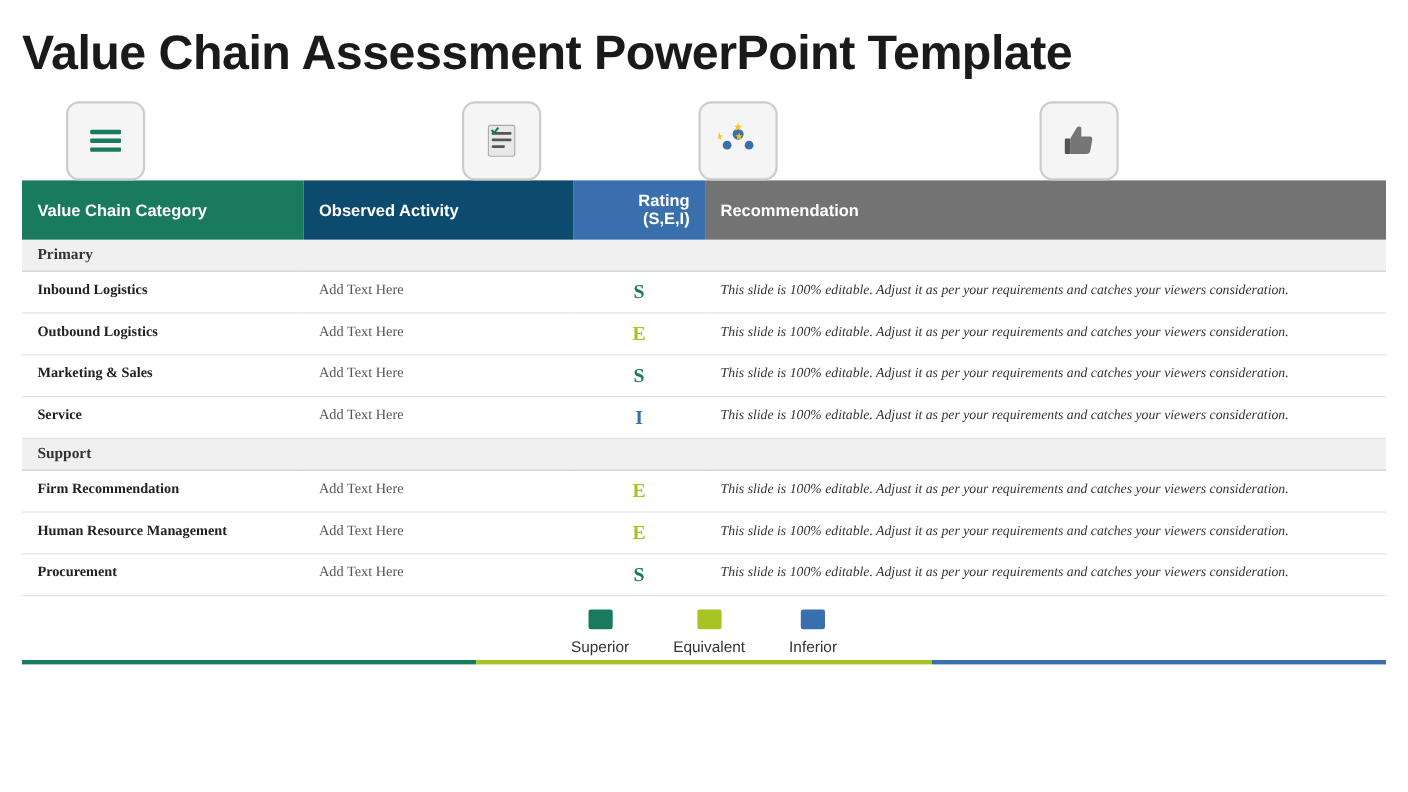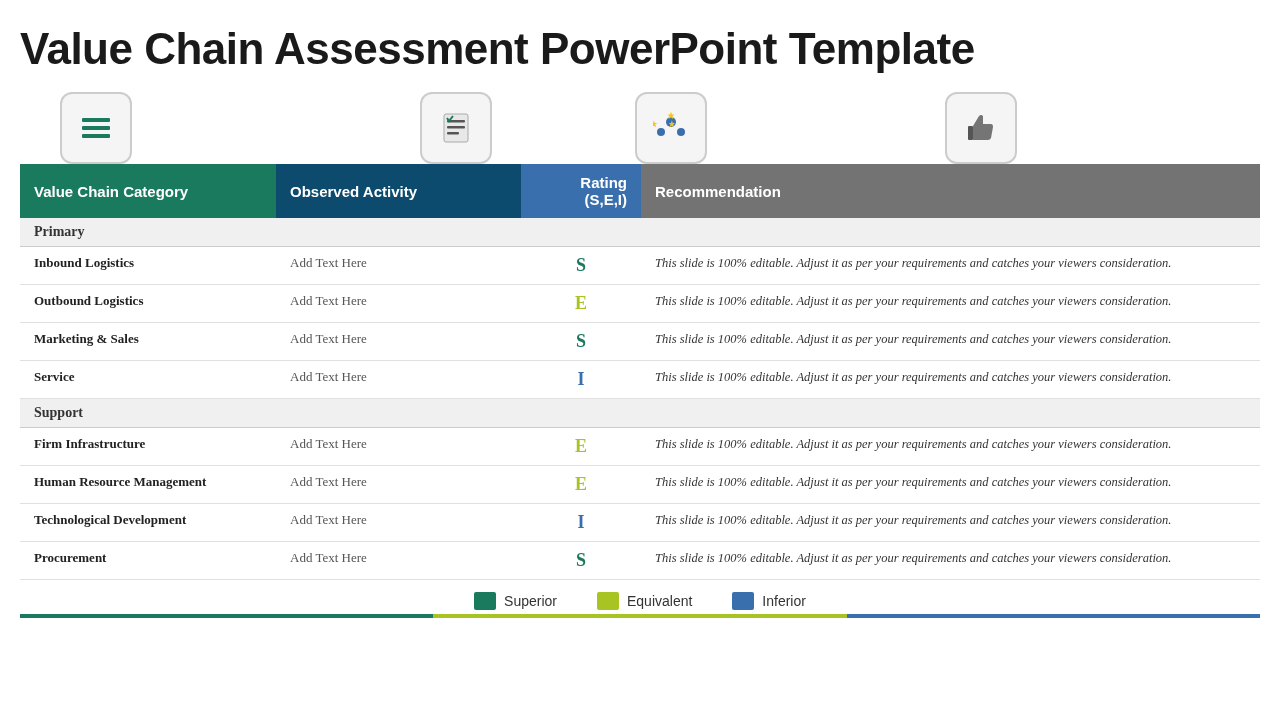--- a/index.html
+++ b/index.html
@@ -118,20 +118,21 @@
       margin-top: 4px;
     }
 
     .legend-item {
       display: flex;
       align-items: center;
       gap: 8px;
       font-size: 14px;
       font-weight: 500;
       color: #333;
+      flex-direction: column;
     }
 
     .legend-swatch {
       width: 22px;
       height: 18px;
       border-radius: 2px;
       display: inline-block;
     }
 
     .swatch-superior { background: #1a7a5e; }
@@ -229,35 +230,29 @@
       <tr>
         <td class="col-category-cell">Service</td>
         <td class="col-activity-cell">Add Text Here</td>
         <td class="col-rating-cell rating-i">I</td>
         <td class="col-recommendation-cell">This slide is 100% editable. Adjust it as per your requirements and catches your viewers consideration.</td>
       </tr>
       <tr class="section-header">
         <td colspan="4">Support</td>
       </tr>
       <tr>
-        <td class="col-category-cell">Firm Infrastructure</td>
+        <td class="col-category-cell">Firm Recommendation</td>
         <td class="col-activity-cell">Add Text Here</td>
         <td class="col-rating-cell rating-e">E</td>
         <td class="col-recommendation-cell">This slide is 100% editable. Adjust it as per your requirements and catches your viewers consideration.</td>
       </tr>
       <tr>
         <td class="col-category-cell">Human Resource Management</td>
         <td class="col-activity-cell">Add Text Here</td>
         <td class="col-rating-cell rating-e">E</td>
-        <td class="col-recommendation-cell">This slide is 100% editable. Adjust it as per your requirements and catches your viewers consideration.</td>
-      </tr>
-      <tr>
-        <td class="col-category-cell">Technological Development</td>
-        <td class="col-activity-cell">Add Text Here</td>
-        <td class="col-rating-cell rating-i">I</td>
         <td class="col-recommendation-cell">This slide is 100% editable. Adjust it as per your requirements and catches your viewers consideration.</td>
       </tr>
       <tr>
         <td class="col-category-cell">Procurement</td>
         <td class="col-activity-cell">Add Text Here</td>
         <td class="col-rating-cell rating-s">S</td>
         <td class="col-recommendation-cell">This slide is 100% editable. Adjust it as per your requirements and catches your viewers consideration.</td>
       </tr>
     </tbody>
 </table>

